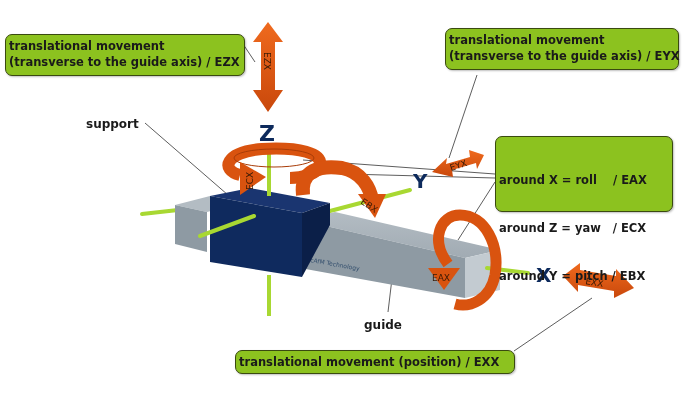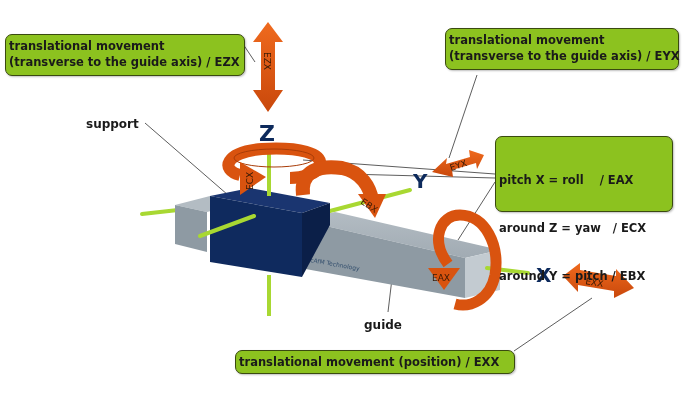--- a/index.html
+++ b/index.html
@@ -106,21 +106,21 @@
   <text class="axis" x="536" y="282" font-size="20">X</text>
 </svg>
 
 <div class="lbl" style="left:5px; top:34px; width:240px; height:42px;">translational movement
 (transverse to the guide axis) / EZX</div>
 
 <div class="lbl" style="left:445px; top:28px; width:234px; height:42px;">translational movement
 (transverse to the guide axis) / EYX</div>
 
 <div class="lbl" style="left:495px; top:136px; width:178px; height:76px;">
-  <div>pitch X = roll    / EAX</div>
+  <div>around X = roll    / EAX</div>
   <div>around Z = yaw   / ECX</div>
   <div>around Y = pitch / EBX</div>
 </div>
 
 <div class="lbl" style="left:235px; top:350px; width:280px; height:24px;">translational movement (position) / EXX</div>
 
 <div class="plain" style="left:86px; top:117px;">support</div>
 
 <div class="plain" style="left:364px; top:318px;">guide</div>
 

